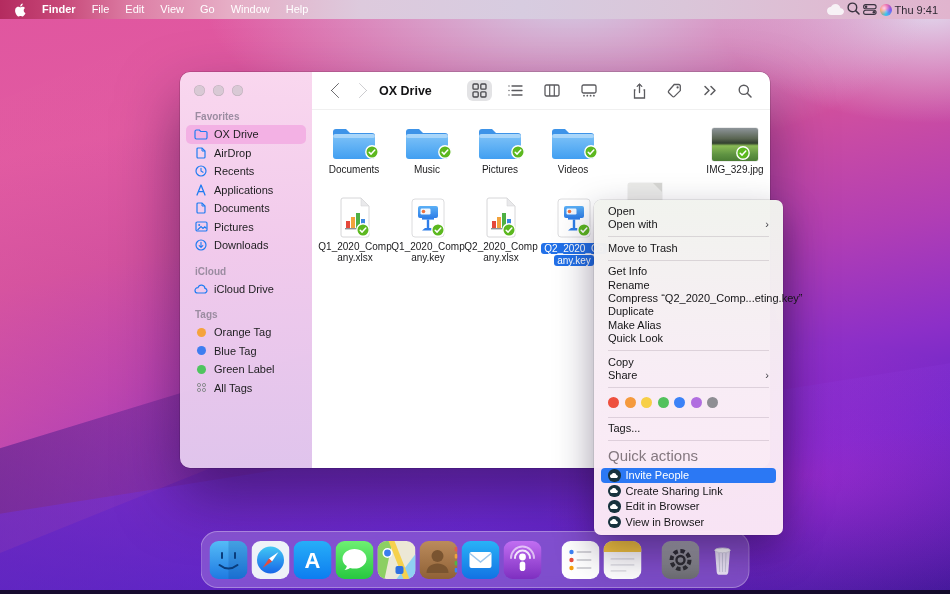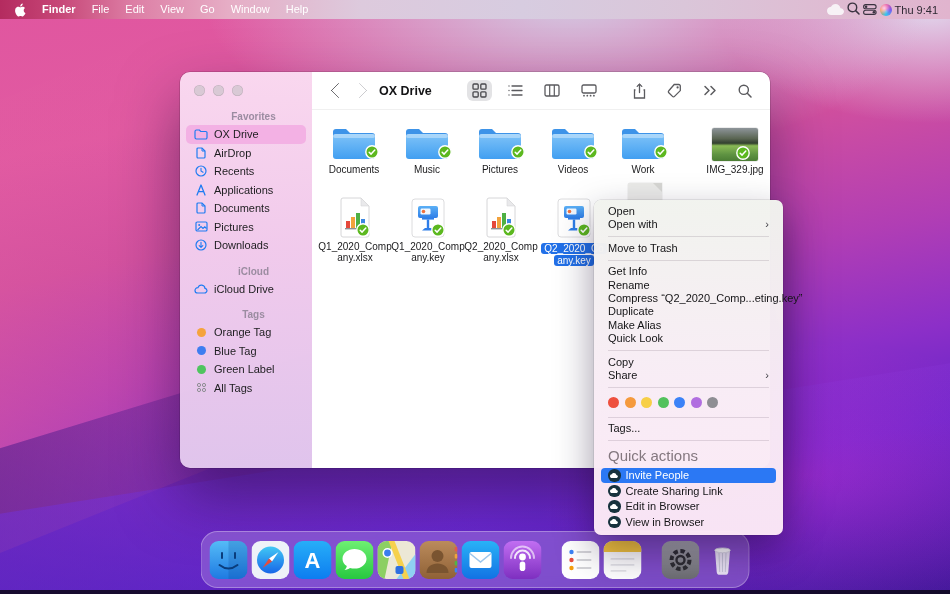--- a/index.html
+++ b/index.html
@@ -31,21 +31,21 @@
   .mb-item.app{font-weight:700;}
   .mb-right{margin-left:auto;display:flex;align-items:center;gap:3px;}
   .mb-clock{font-size:11px;color:#2e2933;}
   .siri-dot{width:12px;height:12px;border-radius:50%;
     background:radial-gradient(circle at 35% 35%, #fce, transparent 55%),conic-gradient(#e84393,#7a5cf0,#34c5f0,#f09a3e,#e84393);}
 
   
   .window{position:absolute;left:180px;top:72px;width:590px;height:396px;border-radius:10px;
     box-shadow:0 28px 60px rgba(25,8,55,.5),0 0 0 .5px rgba(0,0,0,.25);z-index:10;display:flex;overflow:hidden;}
   .sidebar{width:132px;flex-shrink:0;padding-top:9px;
-    background:linear-gradient(180deg,rgba(250,219,241,.97) 0%,rgba(242,206,238,.97) 45%,rgba(227,201,238,.97) 100%);text-align:center;}
+    background:linear-gradient(180deg,rgba(250,219,241,.97) 0%,rgba(242,206,238,.97) 45%,rgba(227,201,238,.97) 100%);}
   .traffic{display:flex;gap:8px;padding:4px 0 15px 14px;}
   .tl{width:11px;height:11px;border-radius:50%;background:#d9c9d5;box-shadow:inset 0 0 0 .5px rgba(0,0,0,.14);}
   .sb-section{font-size:10px;color:#9b8ca1;font-weight:700;padding:0 0 3px 15px;}
   .sb-gap{height:11px;}
   .sb-item{display:flex;align-items:center;gap:6px;height:18.5px;margin:0 6px;padding:0 8px;border-radius:5px;font-size:11px;color:#1d1d1f;white-space:nowrap;}
   .sb-item.sel{background:#f3b1e4;}
   .sb-ic{width:14px;display:flex;justify-content:center;flex-shrink:0;}
   .tagdot{width:9px;height:9px;border-radius:50%;}
   .main{flex:1;background:#fff;position:relative;}
   .toolbar{height:37px;display:flex;align-items:center;padding:0 13px 0 16px;border-bottom:1px solid rgba(0,0,0,.06);}
@@ -444,34 +444,20 @@
                 <rect x="2" y="9" width="42" height="4" rx="2" fill="rgba(255,255,255,.35)"></rect>
               </svg>
             <span class="badge" style="right:-2px;bottom:-2px"><svg width="14" height="14" viewBox="0 0 14 14">
                   <circle cx="7" cy="7" r="6.2" fill="#5cb81f" stroke="#fff" stroke-width="1.4"></circle>
                   <path d="m4.2 7.2 1.9 1.9 3.7-4" fill="none" stroke="#fff" stroke-width="1.5" stroke-linecap="round" stroke-linejoin="round"></path>
                 </svg></span>
           </span>
           <span class="flabel">Videos</span>
         </div>
 
-        <div class="fitem" style="left:298px;top:10px">
-          <span class="ficon">
-            <svg width="46" height="36" viewBox="0 0 46 36">
-                <path d="M2 7a3 3 0 0 1 3-3h10l4 4h22a3 3 0 0 1 3 3v3H2z" fill="#3d93e8"></path>
-                <rect x="2" y="9" width="42" height="25" rx="3" fill="url(#fold)"></rect>
-                <rect x="2" y="9" width="42" height="4" rx="2" fill="rgba(255,255,255,.35)"></rect>
-              </svg>
-            <span class="badge" style="right:-2px;bottom:-2px"><svg width="14" height="14" viewBox="0 0 14 14">
-                  <circle cx="7" cy="7" r="6.2" fill="#5cb81f" stroke="#fff" stroke-width="1.4"></circle>
-                  <path d="m4.2 7.2 1.9 1.9 3.7-4" fill="none" stroke="#fff" stroke-width="1.5" stroke-linecap="round" stroke-linejoin="round"></path>
-                </svg></span>
-          </span>
-          <span class="flabel">Work</span>
-        </div>
 
         <div class="fitem" style="left:388px;top:10px;width:70px">
           <span class="ficon">
             <span class="photo-thumb"></span>
             <span class="badge" style="right:8px;bottom:-3px"><svg width="14" height="14" viewBox="0 0 14 14">
                   <circle cx="7" cy="7" r="6.2" fill="#5cb81f" stroke="#fff" stroke-width="1.4"></circle>
                   <path d="m4.2 7.2 1.9 1.9 3.7-4" fill="none" stroke="#fff" stroke-width="1.5" stroke-linecap="round" stroke-linejoin="round"></path>
                 </svg></span>
           </span>
           <span class="flabel">IMG_329.jpg</span>

